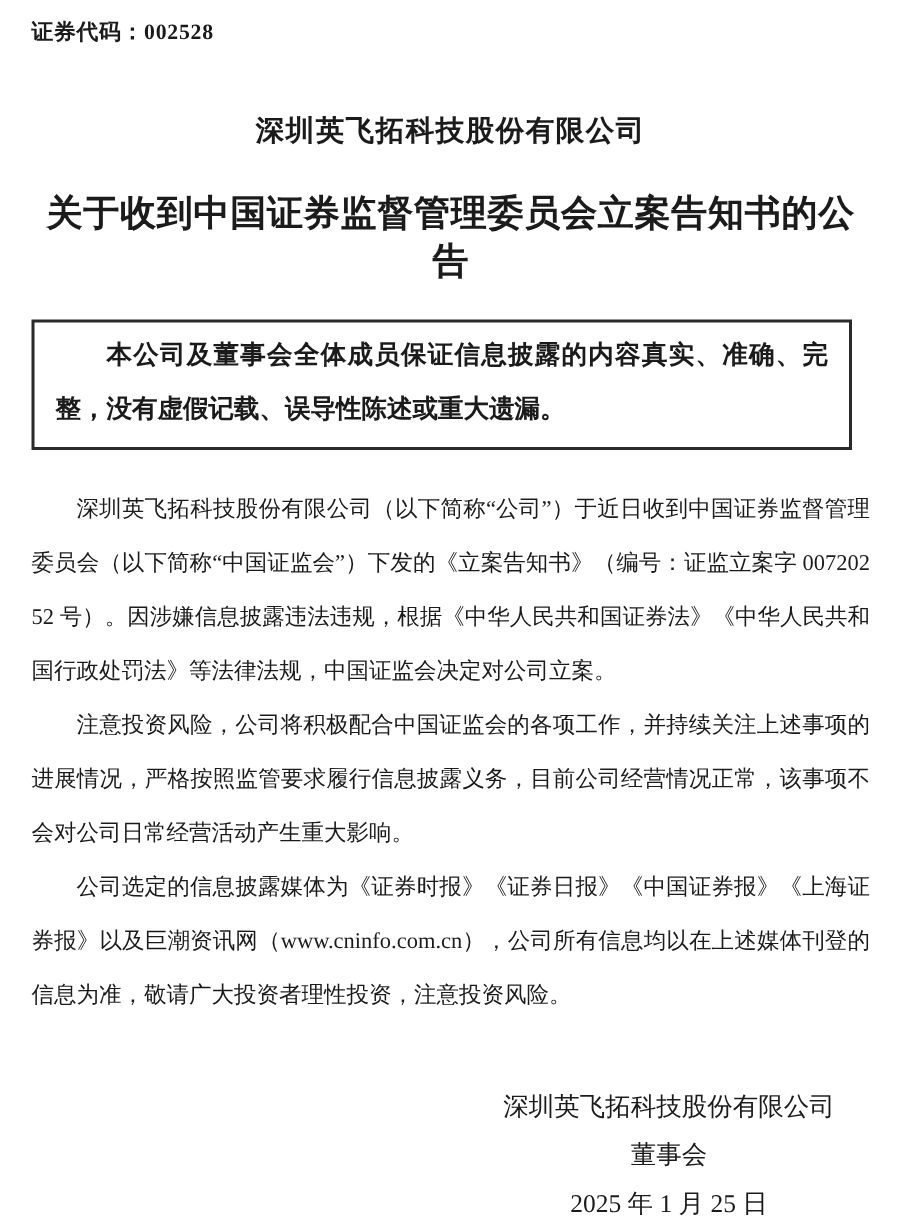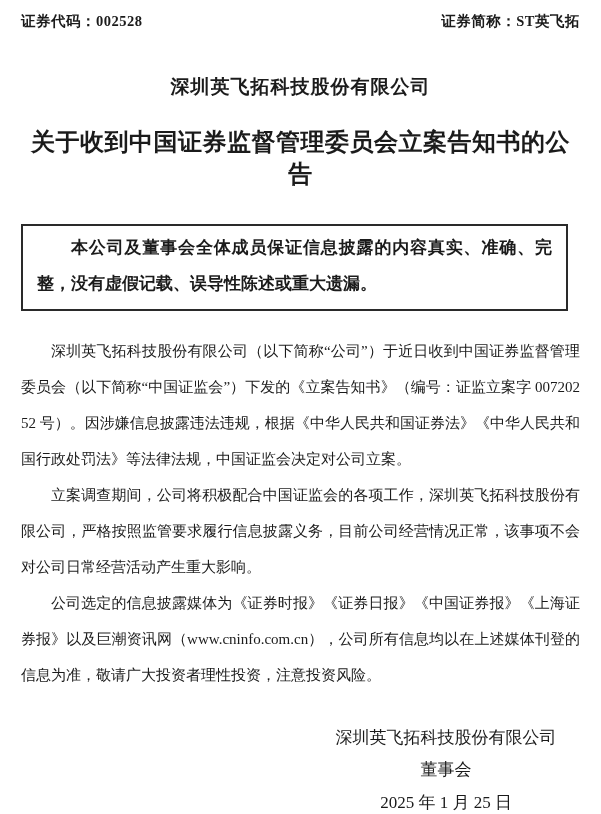--- a/index.html
+++ b/index.html
@@ -35,21 +35,21 @@
     letter-spacing: 1px;
   }
   .title-2 {
     text-align: center;
     font-weight: bold;
     font-size: 24px;
     margin: 26px 0 0 0;
     letter-spacing: 0.5px;
   }
   .statement-box {
-    margin: 34px 12px 0 0;
+    margin: 23px 12px 0 0;
     border: 2px solid #2a2a2a;
     padding: 4px 14px 8px 14px;
     font-weight: bold;
     font-size: 17px;
     line-height: 2.1;
     text-align: justify;
   }
   .statement-box .indent {
     text-indent: 2em;
   }
@@ -77,33 +77,32 @@
     white-space: nowrap;
   }
 </style>
 </head>
 <body>
 
 <div class="page">
 
   <div class="doc-header">
     <span>证券代码：002528</span>
-    <span>证券简称：ST英飞拓</span>
   </div>
 
   <div class="title-1">深圳英飞拓科技股份有限公司</div>
   <div class="title-2">关于收到中国证券监督管理委员会立案告知书的公告</div>
 
   <div class="statement-box">
     <div class="indent">本公司及董事会全体成员保证信息披露的内容真实、准确、完整，没有虚假记载、误导性陈述或重大遗漏。</div>
   </div>
 
   <div class="body-text">
     <p>深圳英飞拓科技股份有限公司（以下简称“公司”）于近日收到中国证券监督管理委员会（以下简称“中国证监会”）下发的《立案告知书》（编号：证监立案字 00720252 号）。因涉嫌信息披露违法违规，根据《中华人民共和国证券法》《中华人民共和国行政处罚法》等法律法规，中国证监会决定对公司立案。</p>
-    <p>立案调查期间，公司将积极配合中国证监会的各项工作，深圳英飞拓科技股份有限公司，严格按照监管要求履行信息披露义务，目前公司经营情况正常，该事项不会对公司日常经营活动产生重大影响。</p>
+    <p>注意投资风险，公司将积极配合中国证监会的各项工作，并持续关注上述事项的进展情况，严格按照监管要求履行信息披露义务，目前公司经营情况正常，该事项不会对公司日常经营活动产生重大影响。</p>
     <p>公司选定的信息披露媒体为《证券时报》《证券日报》《中国证券报》《上海证券报》以及巨潮资讯网（www.cninfo.com.cn），公司所有信息均以在上述媒体刊登的信息为准，敬请广大投资者理性投资，注意投资风险。</p>
   </div>
 
   <div class="signature">
     <div>深圳英飞拓科技股份有限公司</div>
     <div>董事会</div>
     <div>2025 年 1 月 25 日</div>
   </div>
 
 </div>

